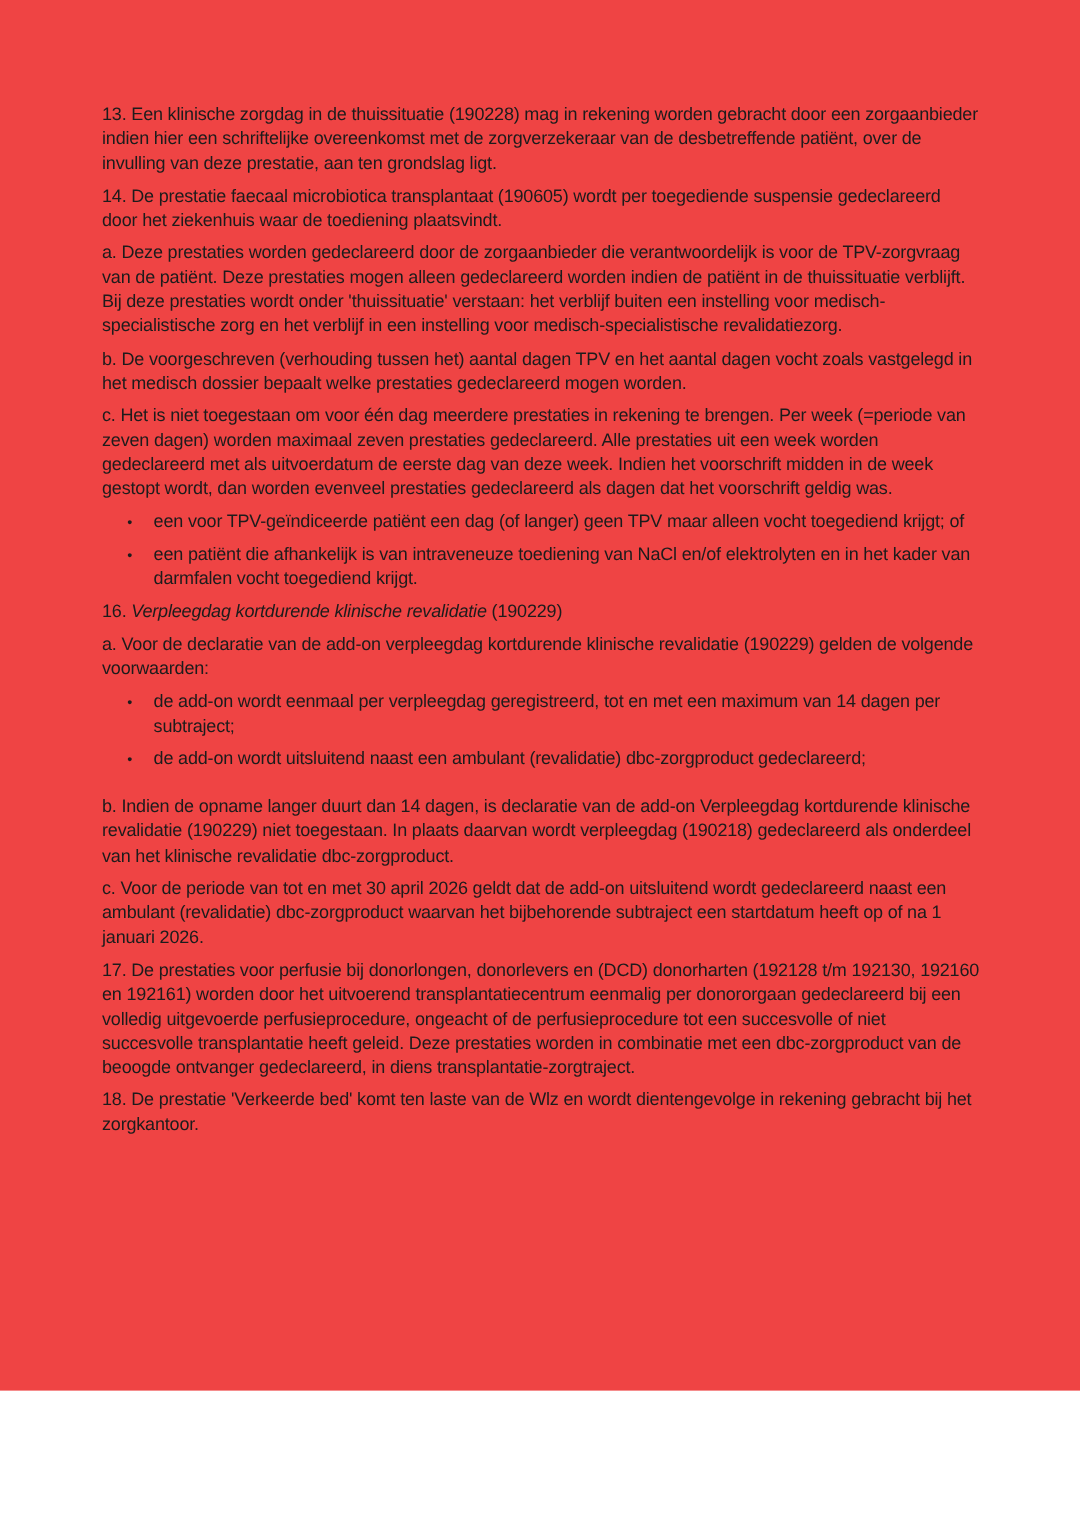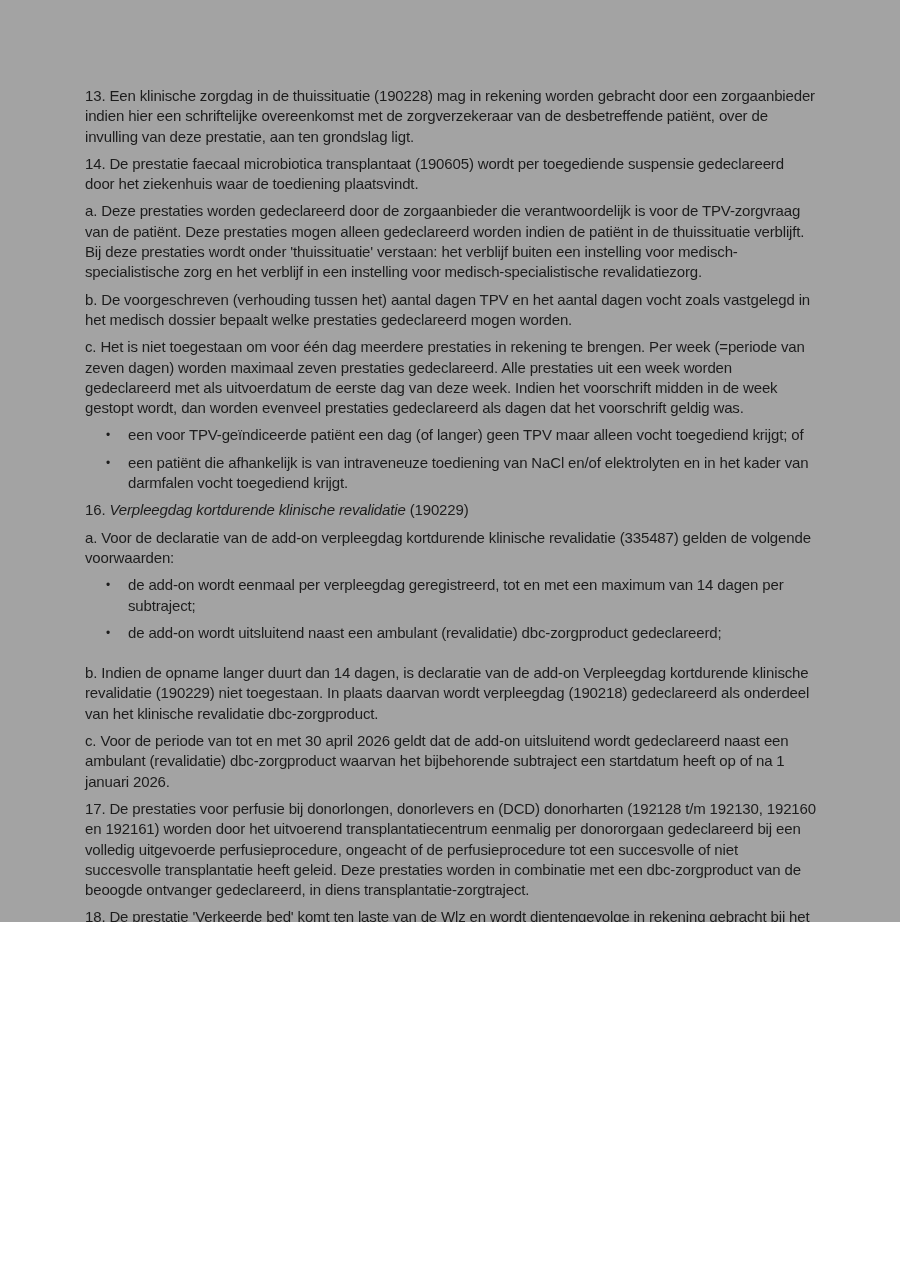--- a/index.html
+++ b/index.html
@@ -3,22 +3,22 @@
 <meta charset="utf-8">
 <style>
   html, body {
     margin: 0;
     padding: 0;
     background: #ffffff;
   }
   .page {
     position: relative;
     width: 900px;
-    height: 922px;
-    background: #a3a3a3;
+    height: 1159px;
+    background: #ef4444;
     font-family: "Liberation Sans", "DejaVu Sans", sans-serif;
     color: #1c1c1c;
     overflow: hidden;
   }
   .content {
     position: absolute;
     left: 85px;
     top: 86px;
     width: 732px;
     font-size: 15px;
@@ -78,21 +78,21 @@
     <p>b. De voorgeschreven (verhouding tussen het) aantal dagen TPV en het aantal dagen vocht zoals vastgelegd in het medisch dossier bepaalt welke prestaties gedeclareerd mogen worden.</p>
     <p>c. Het is niet toegestaan om voor één dag meerdere prestaties in rekening te brengen. Per week (=periode van zeven dagen) worden maximaal zeven prestaties gedeclareerd. Alle prestaties uit een week worden gedeclareerd met als uitvoerdatum de eerste dag van deze week. Indien het voorschrift midden in de week gestopt wordt, dan worden evenveel prestaties gedeclareerd als dagen dat het voorschrift geldig was.</p>
 
     <ul class="bullets">
       <li><span>een voor TPV-geïndiceerde patiënt een dag (of langer) geen TPV maar alleen vocht toegediend krijgt; of</span></li>
       <li><span>een patiënt die afhankelijk is van intraveneuze toediening van NaCl en/of elektrolyten en in het kader van darmfalen vocht toegediend krijgt.</span></li>
     </ul>
 
     <p class="section-heading"><span>16. </span><span class="italic-title">Verpleegdag kortdurende klinische revalidatie</span><span> (190229)</span></p>
 
-    <p>a. Voor de declaratie van de add-on verpleegdag kortdurende klinische revalidatie (335487) gelden de volgende voorwaarden:</p>
+    <p>a. Voor de declaratie van de add-on verpleegdag kortdurende klinische revalidatie (190229) gelden de volgende voorwaarden:</p>
 
     <ul class="bullets">
       <li><span>de add-on wordt eenmaal per verpleegdag geregistreerd, tot en met een maximum van 14 dagen per subtraject;</span></li>
       <li><span>de add-on wordt uitsluitend naast een ambulant (revalidatie) dbc-zorgproduct gedeclareerd;</span></li>
     </ul>
 
     <p class="gap-before">b. Indien de opname langer duurt dan 14 dagen, is declaratie van de add-on Verpleegdag kortdurende klinische revalidatie (190229) niet toegestaan. In plaats daarvan wordt verpleegdag (190218) gedeclareerd als onderdeel van het klinische revalidatie dbc-zorgproduct.</p>
     <p>c. Voor de periode van tot en met 30 april 2026 geldt dat de add-on uitsluitend wordt gedeclareerd naast een ambulant (revalidatie) dbc-zorgproduct waarvan het bijbehorende subtraject een startdatum heeft op of na 1 januari 2026.</p>
     <p>17. De prestaties voor perfusie bij donorlongen, donorlevers en (DCD) donorharten (192128 t/m 192130, 192160 en 192161) worden door het uitvoerend transplantatiecentrum eenmalig per donororgaan gedeclareerd bij een volledig uitgevoerde perfusieprocedure, ongeacht of de perfusieprocedure tot een succesvolle of niet succesvolle transplantatie heeft geleid. Deze prestaties worden in combinatie met een dbc-zorgproduct van de beoogde ontvanger gedeclareerd, in diens transplantatie-zorgtraject.</p>
     <p>18. De prestatie 'Verkeerde bed' komt ten laste van de Wlz en wordt dientengevolge in rekening gebracht bij het zorgkantoor.</p>

